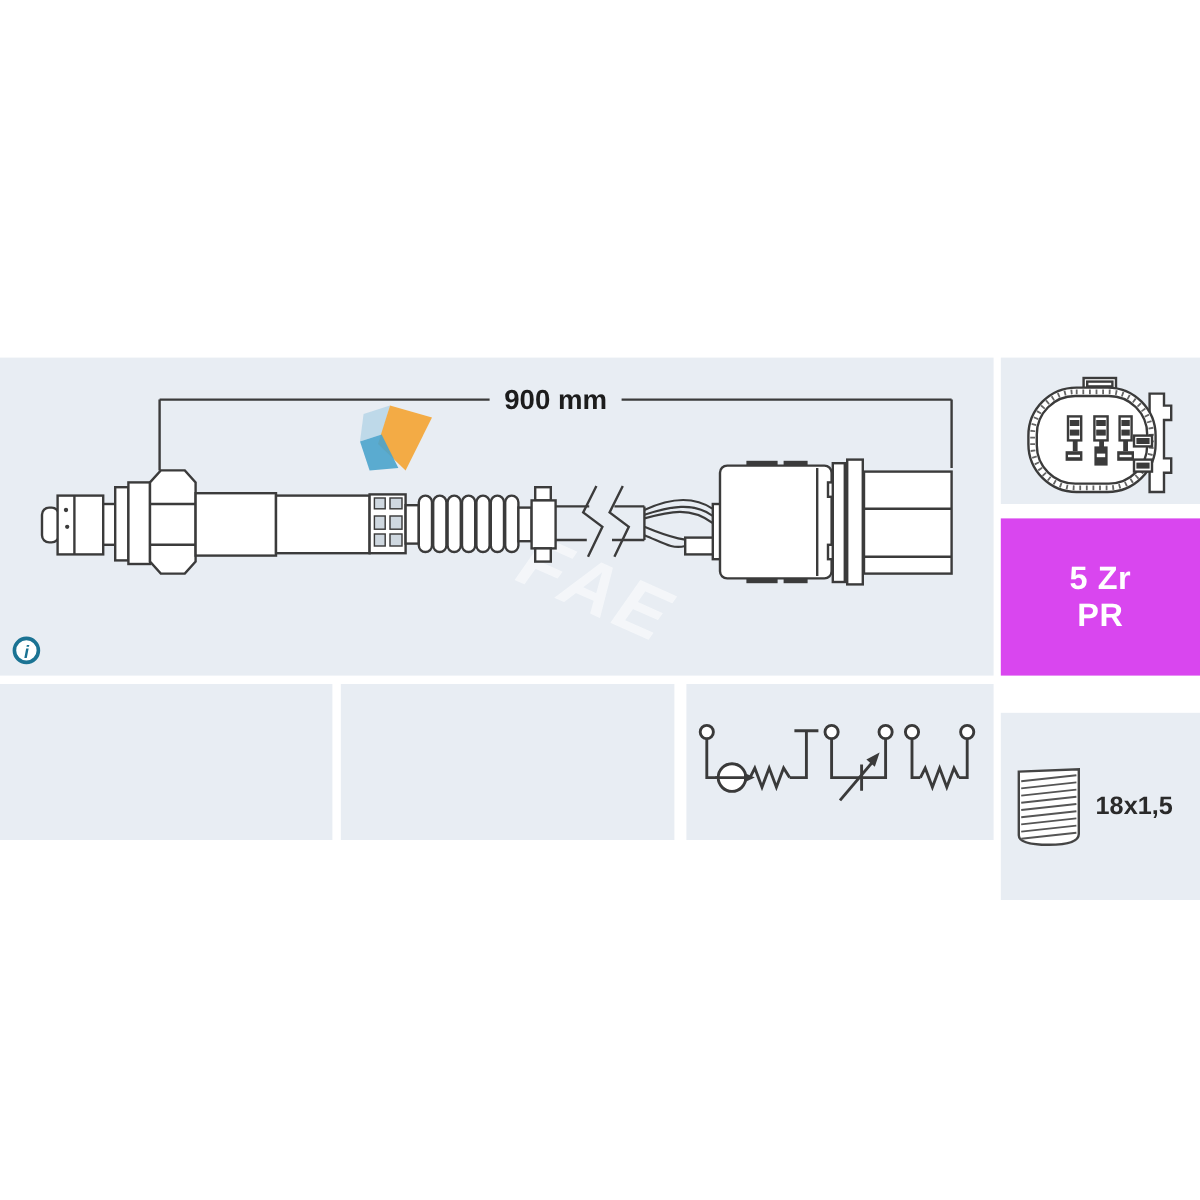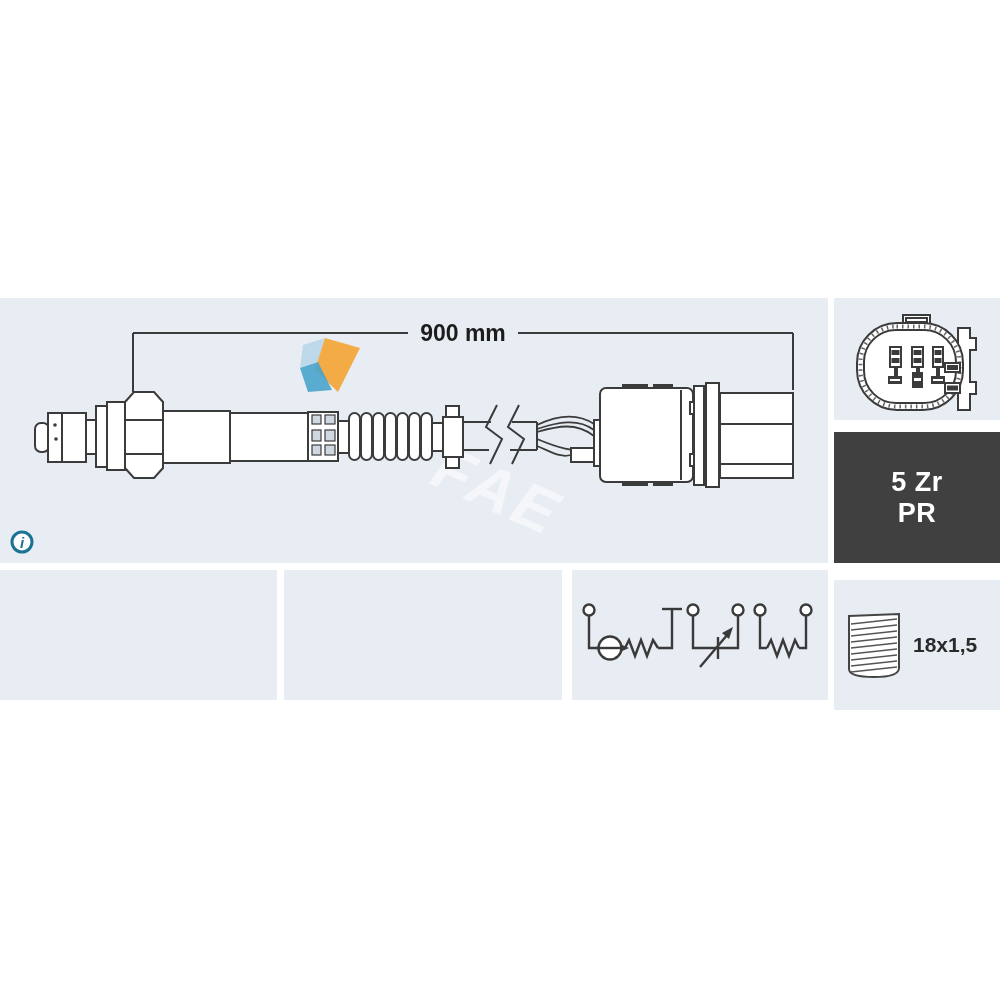--- a/index.html
+++ b/index.html
@@ -1,27 +1,27 @@
 <!DOCTYPE html>
 <html><head>
 <meta charset="utf-8">
 <style>
   html,body{margin:0;padding:0;background:#ffffff;}
   #stage{position:relative;width:1000px;height:1000px;background:#ffffff;overflow:hidden;
          font-family:"Liberation Sans", sans-serif;}
   .panel{position:absolute;background:#e8edf3;}
   #main-panel{left:0;top:298px;width:828px;height:265px;}
   #conn-panel{left:834px;top:298px;width:166px;height:122px;}
-  #code-box{left:834px;top:432px;width:166px;height:131px;background:#404040;
+  #code-box{left:834px;top:432px;width:166px;height:131px;background:#d946ef;
             display:flex;flex-direction:column;align-items:center;justify-content:center;}
   #code-box .code-line{color:#ffffff;font-weight:bold;font-size:27px;line-height:31px;letter-spacing:.5px;}
   #cell-empty-1{left:0;top:570px;width:277px;height:130px;}
   #cell-empty-2{left:284px;top:570px;width:278px;height:130px;}
   #circuit-panel{left:572px;top:570px;width:256px;height:130px;}
-  #thread-panel{left:834px;top:580px;width:166px;height:130px;display:flex;align-items:center;}
+  #thread-panel{left:834px;top:594px;width:166px;height:156px;display:flex;align-items:center;}
   #thread-panel svg{margin-left:13px;}
   #thread-label{margin-left:12px;font-size:21px;font-weight:bold;color:#2a2a2a;}
   svg{display:block;}
   .ln{stroke:#3b3b3b;stroke-width:2;fill:none;}
   .shp{stroke:#3b3b3b;stroke-width:2;fill:#ffffff;}
   .dk{fill:#3b3b3b;stroke:none;}
   text{font-family:"Liberation Sans", sans-serif;}
 </style>
 </head>
 <body>

